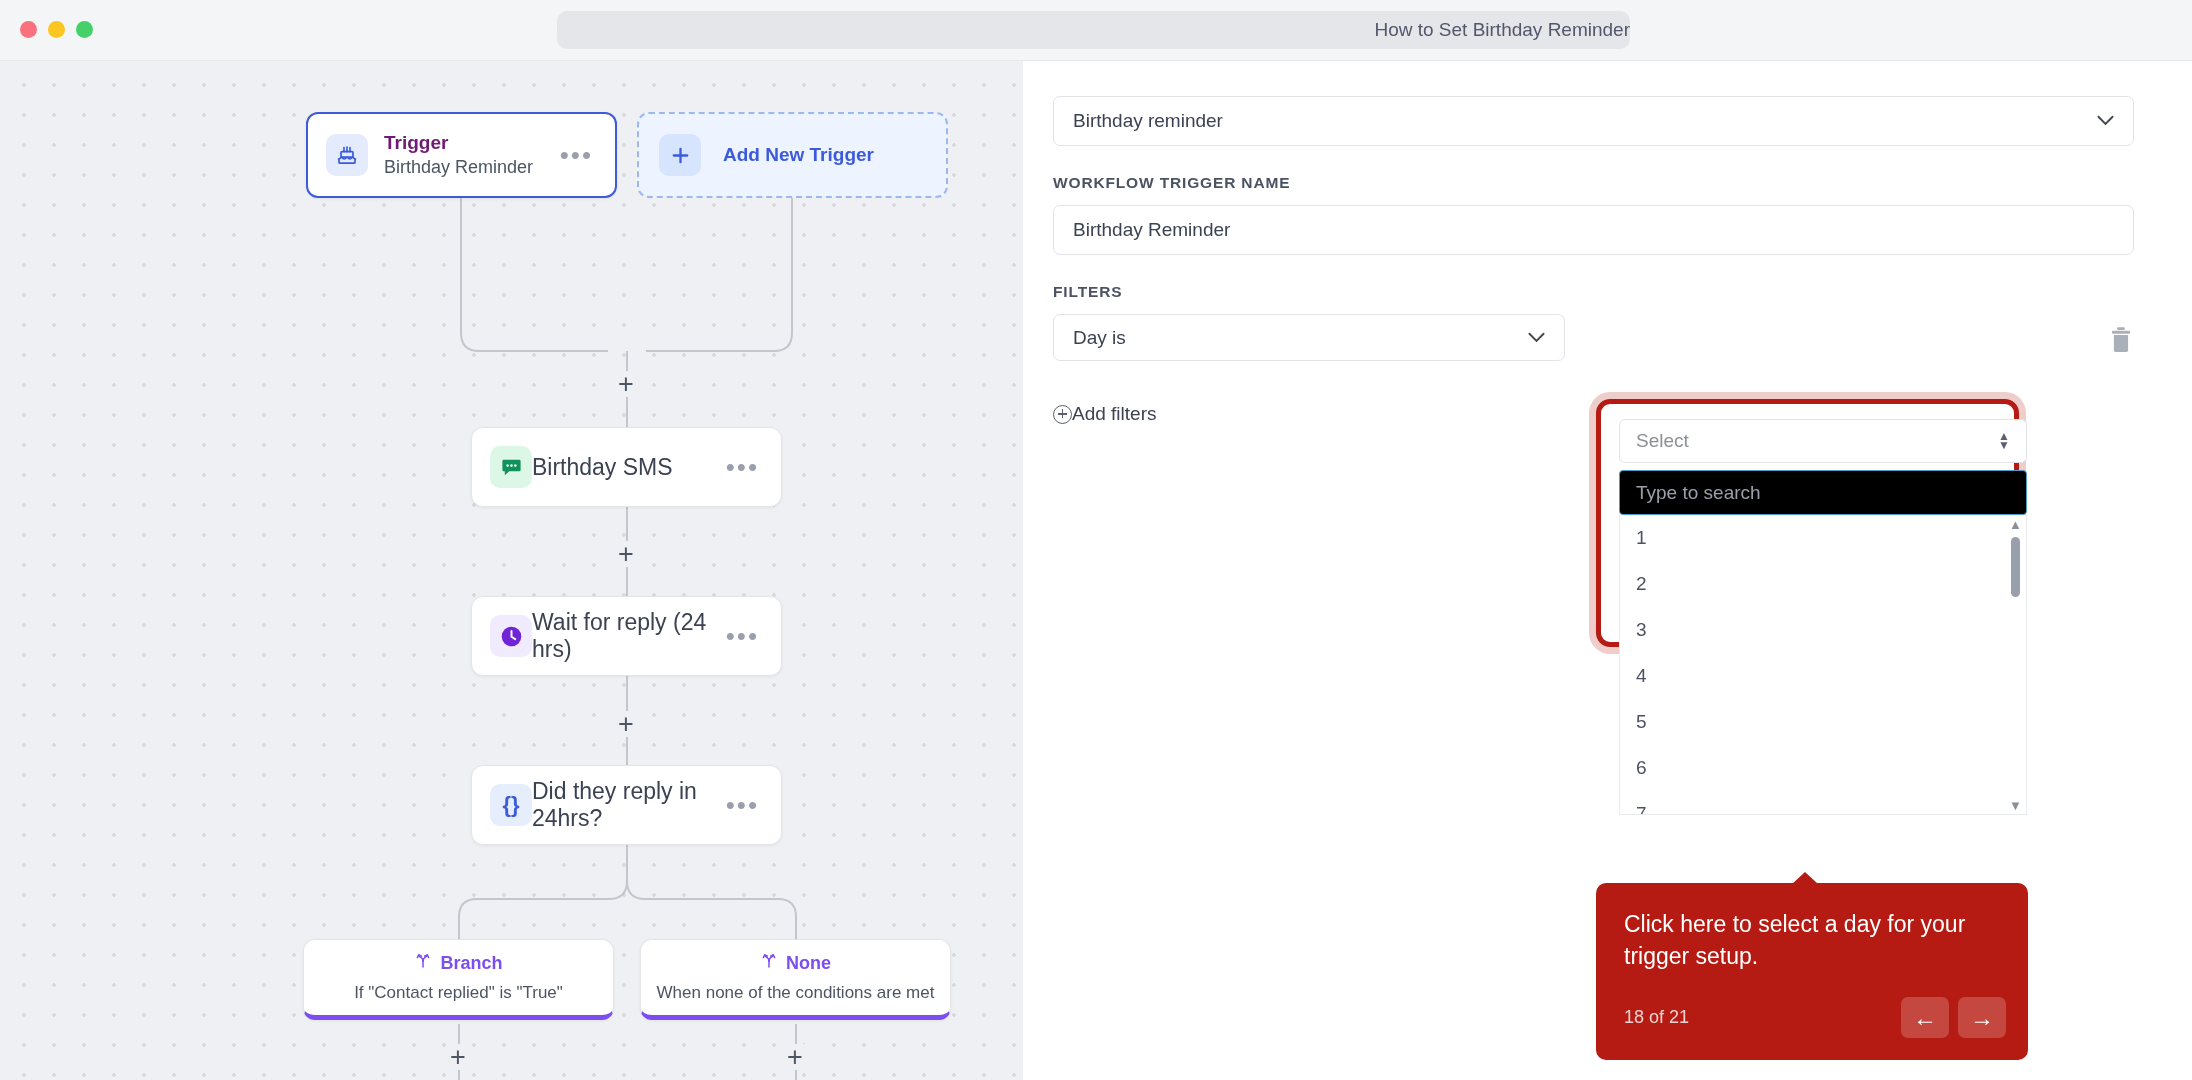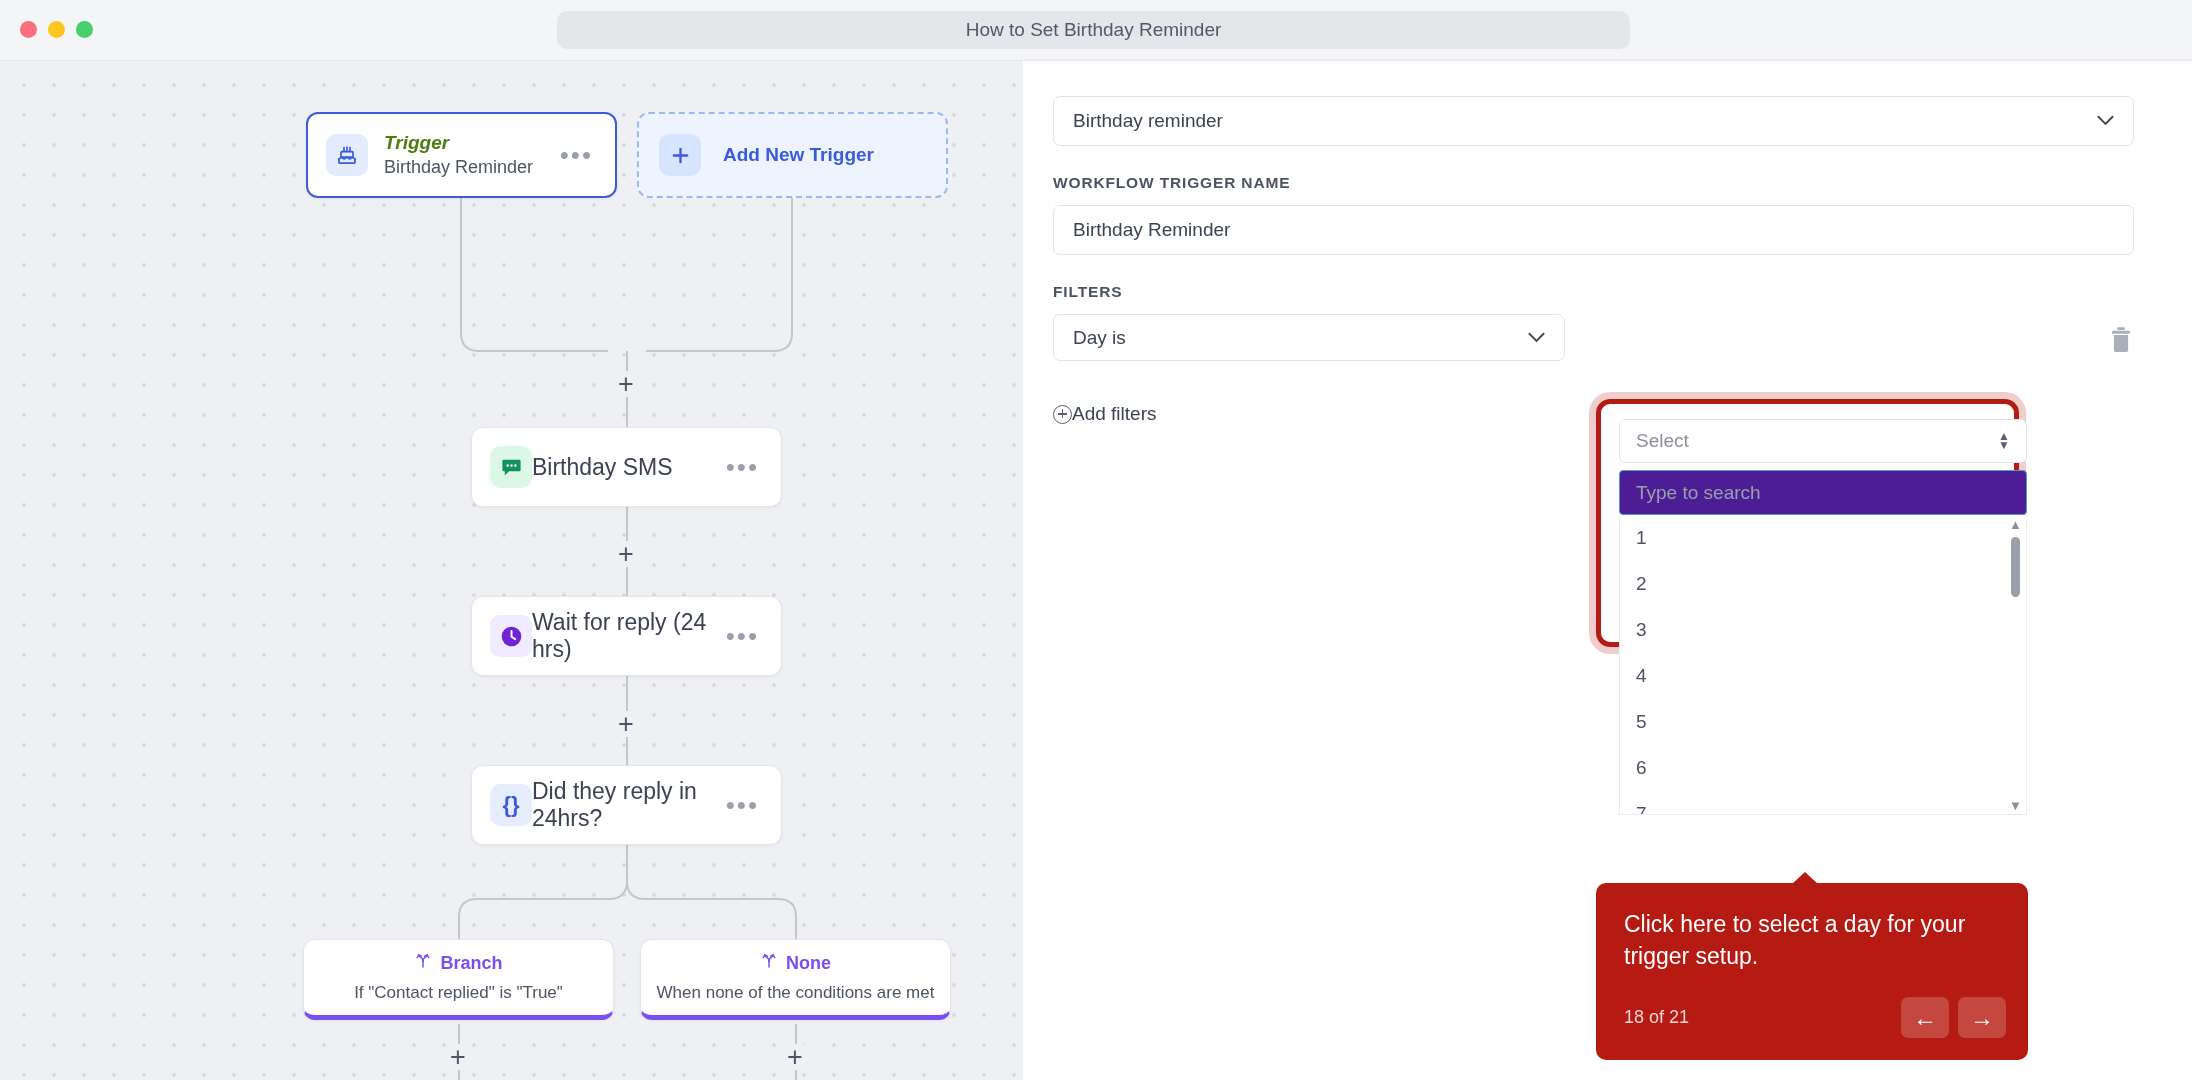--- a/index.html
+++ b/index.html
@@ -21,21 +21,21 @@
   .dot { width: 17px; height: 17px; border-radius: 50%; }
   .dot.red { background: #f9717c; }
   .dot.yellow { background: #fbc621; }
   .dot.green { background: #45d06a; }
   .urlpill {
     position: absolute; top: 11px; left: 557px;
     width: 1073px; height: 38px;
     background: #e4e6ea; border-radius: 10px;
   }
   .urlpill span {
-    display: block; text-align: center; line-height: 38px;
+    display: block; text-align: right; line-height: 38px;
     font-size: 19px; color: #53576a;
   }
 
   
   .content { position: absolute; top: 61px; left: 0; width: 2192px; height: 1019px; }
 
   
   .canvas {
     position: absolute; top: 0; left: 0;
     width: 1023px; height: 1019px;
@@ -54,21 +54,21 @@
     border-radius: 12px;
     box-shadow: 0 1px 3px rgba(17,24,39,.06);
     display: flex; align-items: center;
   }
   .node-ic {
     width: 42px; height: 42px; border-radius: 10px;
     display: flex; align-items: center; justify-content: center;
     flex: 0 0 auto;
   }
   .node-txt { margin-left: 16px; flex: 1 1 auto; min-width: 0; }
-  .node-title { font-size: 19px; font-weight: 700; color: #4d7c0f; line-height: 1.25; font-style: italic; }
+  .node-title { font-size: 19px; font-weight: 700; color: #701a75; line-height: 1.25; }
   .node-sub { font-size: 18px; color: #4b5563; line-height: 1.35; }
   .node-label { font-size: 23px; color: #3b4252; }
   .dots-menu { color: #9aa0ab; font-size: 26px; letter-spacing: 2px; line-height: 10px; padding-right: 4px; }
 
   
   #n-trigger { left: 306px; top: 51px; width: 311px; height: 86px; padding: 0 18px;
                border: 2px solid #3b5bdb; }
   #n-trigger .node-ic { background: #e3ebfd; }
 
   
@@ -170,21 +170,21 @@
   .select-wrap {
     position: absolute; left: 1619px; top: 358px; width: 408px; z-index: 42;
   }
   .select-head {
     height: 44px; background: #fff; border: 1px solid #e1e3e8; border-radius: 6px;
     display: flex; align-items: center; padding: 0 16px;
     font-size: 19px; color: #8a8f99;
   }
   .updown { margin-left: auto; display: flex; flex-direction: column; gap: 2px; color: #5b6070; line-height: 7px; font-size: 12px; }
   .search-box {
-    margin-top: 7px; height: 45px; background: #4c1d95;
+    margin-top: 7px; height: 45px; background: #000000;
     border: 1.5px solid #4e9ccb; border-radius: 4px;
     display: flex; align-items: center; padding: 0 16px;
     font-size: 19px; color: #9aa0ab;
   }
   .option-list {
     background: #fff; border: 1px solid #e9eaee; border-top: none;
     height: 300px; position: relative; overflow: hidden;
   }
   .option-item {
     height: 46px; display: flex; align-items: center; padding: 0 16px;

